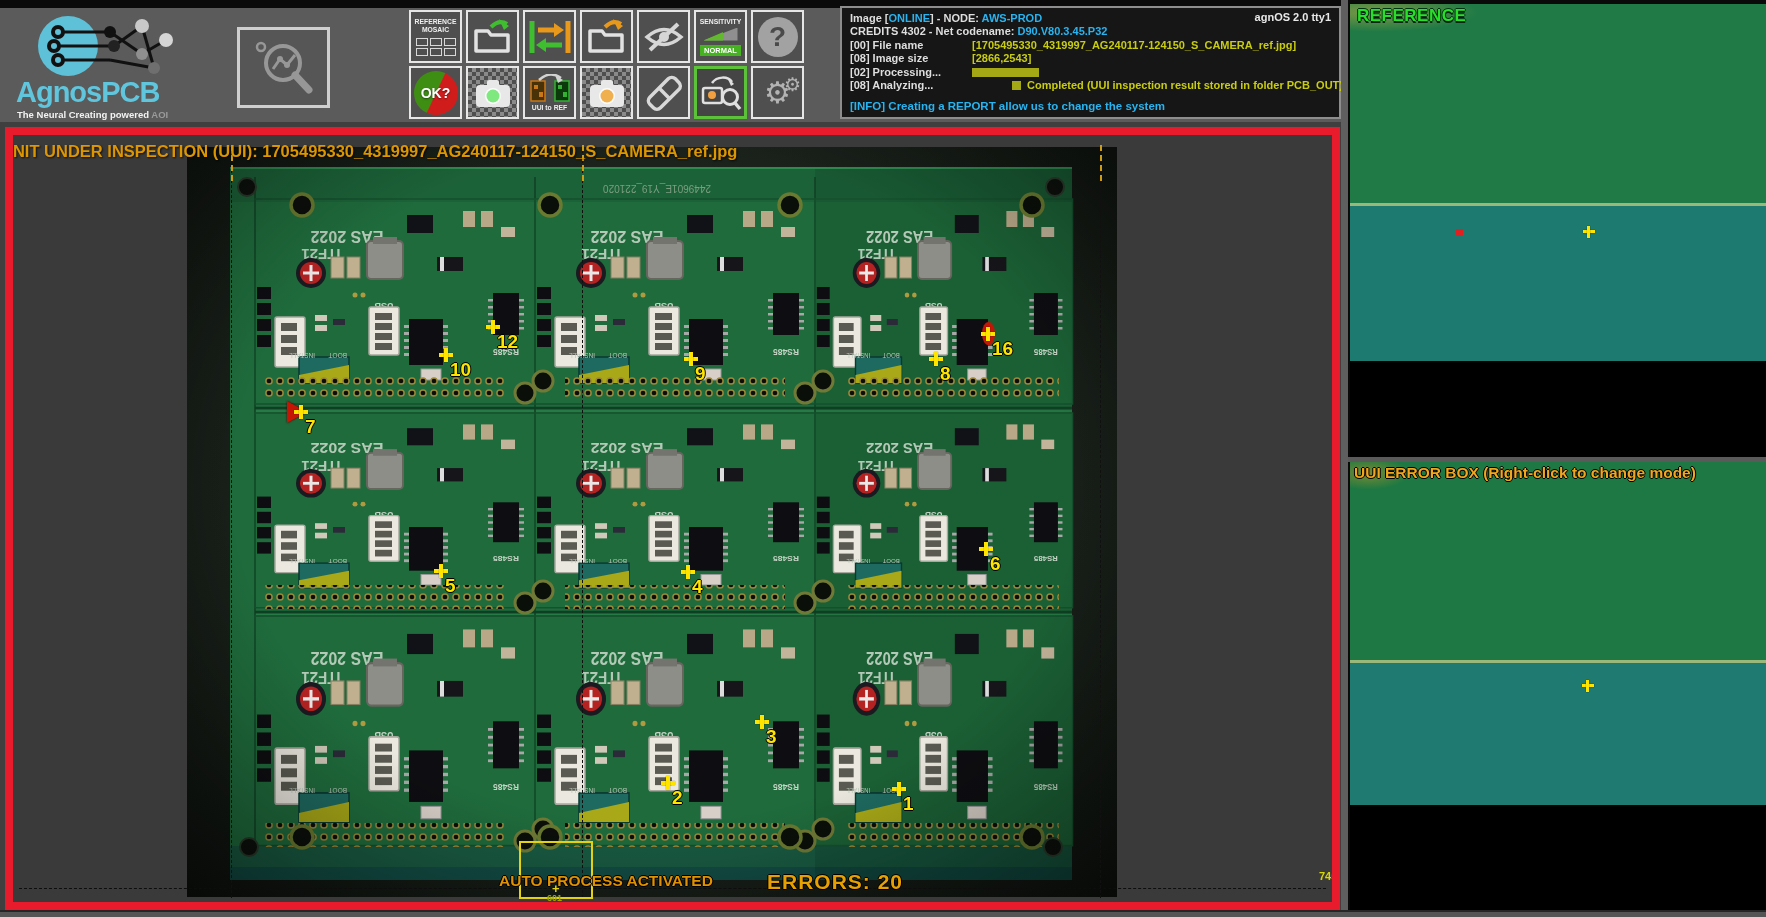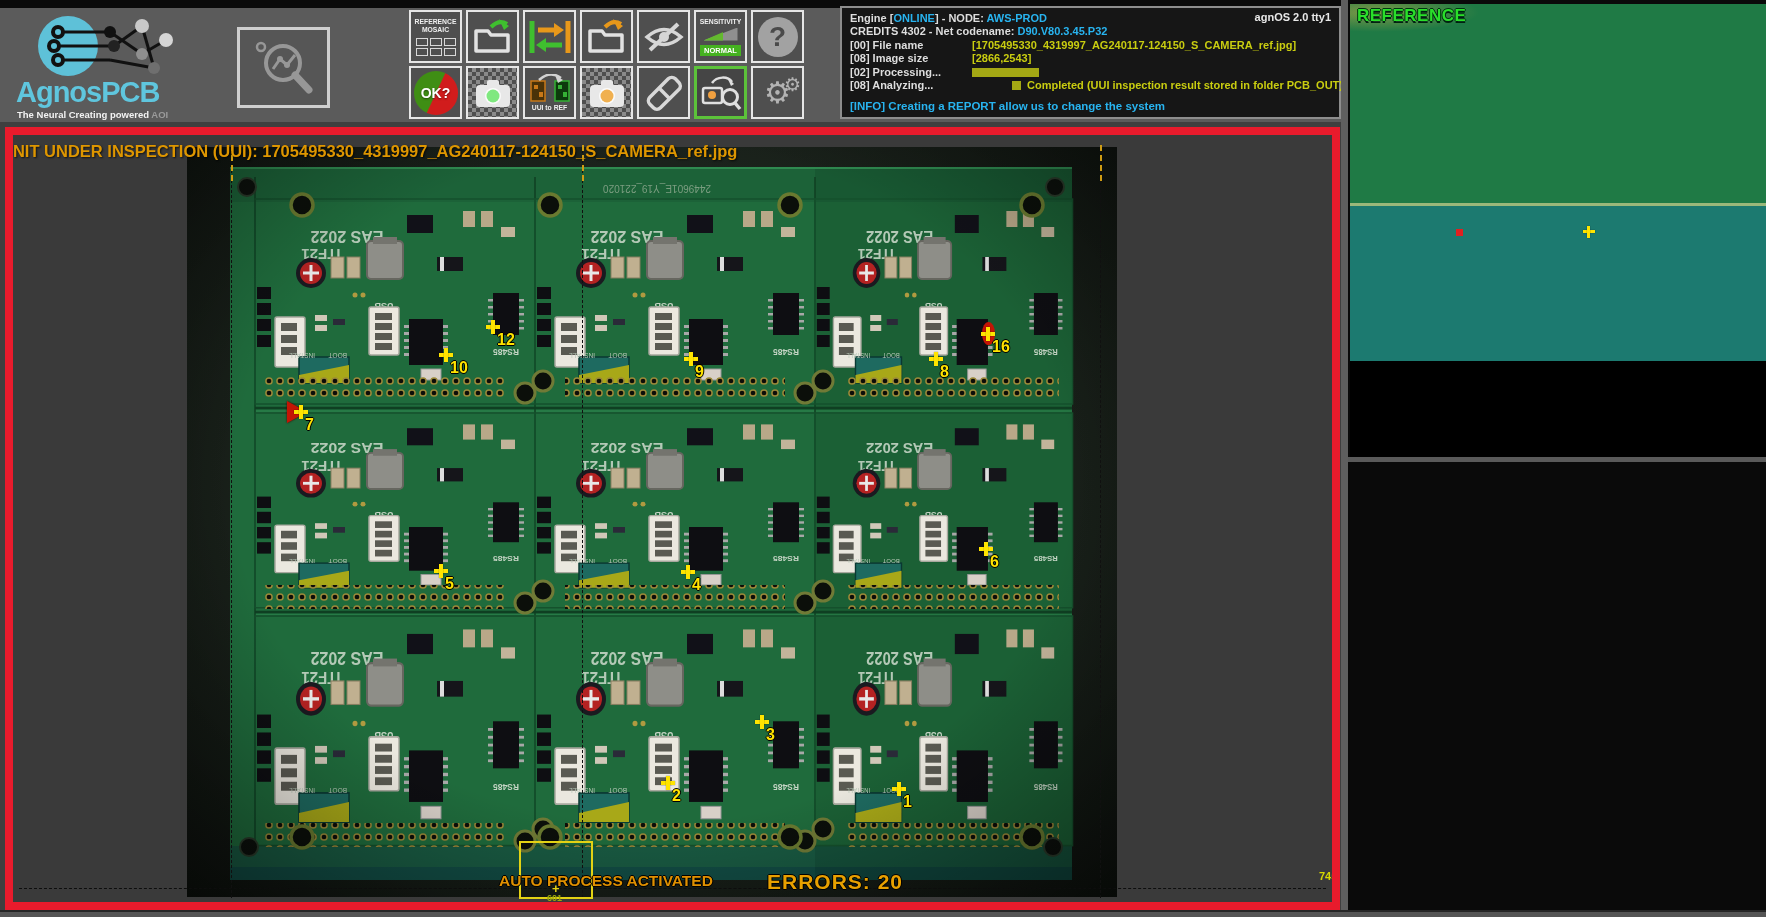--- a/index.html
+++ b/index.html
@@ -55,21 +55,21 @@
   .boxcross{position:absolute;color:#e3d214;font-weight:bold;font-size:13px;}
   .boxnum{position:absolute;color:#9aa80a;font-weight:bold;font-size:9px;}
   .autolabel{position:absolute;left:486px;top:737px;font-weight:bold;font-size:15.5px;color:#e09000;text-shadow:-1px 0 #000,1px 0 #000,0 -1px #000,0 1px #000;}
   .errlabel{position:absolute;left:754px;top:735px;font-weight:bold;font-size:21px;color:#e8a000;text-shadow:-1px 0 #000,1px 0 #000,0 -1px #000,0 1px #000;letter-spacing:1px;}
   .cornernum{position:absolute;left:1306px;top:735px;font-weight:bold;font-size:11px;color:#d8d800;}
 
   
   .marker{position:absolute;width:0;height:0;}
   .mcross{position:absolute;left:-7px;top:-2px;width:14px;height:3.5px;background:#ffe400;box-shadow:0 0 1px #000;}
   .mcross2{position:absolute;left:-2px;top:-7px;width:3.5px;height:14px;background:#ffe400;box-shadow:0 0 1px #000;}
-  .mnum{position:absolute;left:4px;top:4px;color:#ffe400;font-weight:bold;font-size:16px;text-shadow:-1px 0 #000,1px 0 #000,0 -1px #000,0 1px #000;}
+  .mnum{position:absolute;left:4px;top:4px;color:#ffe400;font-weight:bold;font-size:19px;text-shadow:-1px 0 #000,1px 0 #000,0 -1px #000,0 1px #000;}
   .mtri{position:absolute;left:-14px;top:-11px;width:0;height:0;border-top:11px solid transparent;border-bottom:11px solid transparent;border-left:20px solid #c41505;filter:drop-shadow(0 0 1px #400);}
   .mell{position:absolute;left:-6px;top:-12px;width:13px;height:23px;background:#c41505;border-radius:50%;}
 
   
   .rpanels{position:absolute;left:1341px;top:0;width:425px;height:917px;background:#0a0a0a;border-left:7px solid #5f5f5f;}
   .panel{position:absolute;left:2px;width:416px;overflow:hidden;}
   .zone{position:absolute;left:0;width:100%;}
   .ptitle-ref{position:absolute;left:7px;top:2px;font-weight:bold;font-size:17px;color:#2adf2a;letter-spacing:.5px;text-shadow:-1px 0 #031,1px 0 #031,0 -1px #031,0 2px #021;}
   .ptitle-err{position:absolute;left:4px;top:2px;font-weight:bold;font-size:15.5px;color:#f2a51e;white-space:nowrap;text-shadow:-1px 0 #000,1px 0 #000,0 -1px #000,0 1px #000;}
   .pcross{position:absolute;width:0;height:0;}
@@ -227,21 +227,21 @@
       <circle cx="31" cy="23" r="7.5" fill="none" stroke="#e0e0e0" stroke-width="3"></circle>
       <line x1="36" y1="29" x2="41" y2="35" stroke="#e0e0e0" stroke-width="3.5"></line>
     </svg>
   </div>
   <div class="btn row2 c6">
     <div class="gears"><span>⚙</span><span class="g-small">⚙</span></div>
   </div>
 
   <div class="status">
     <div class="oslabel">agnOS 2.0 tty1</div>
-    <div><span>Engine [</span><span class="cy">ONLINE</span><span>] - NODE: </span><span class="cy">AWS-PROD</span></div>
+    <div><span>Image [</span><span class="cy">ONLINE</span><span>] - NODE: </span><span class="cy">AWS-PROD</span></div>
     <div><span>CREDITS 4302 - Net codename: </span><span class="cy">D90.V80.3.45.P32</span></div>
     <div class="srow">
         <span class="slabel">[00] File name</span>
         <span class="yl">[1705495330_4319997_AG240117-124150_S_CAMERA_ref.jpg]</span>
       </div>
     <div class="srow">
         <span class="slabel">[08] Image size</span>
         <span class="yl">[2866,2543]</span>
       </div>
     <div class="srow">
@@ -513,16 +513,28 @@
       <div class="ptitle-ref">REFERENCE</div>
       <div class="reddot" style="left:106px;top:225px;"></div>
       <div class="pcross" style="left:239px;top:228px;">
         <div class="mcross"></div>
           <div class="mcross2"></div>
       </div>
     </div>
 
     <div class="zone" style="top:457px;height:5px;background:#5a5a5a;left:0;"></div>
 
+    <div class="panel" style="top:462px;height:448px;">
+      <div class="zone" style="top:0;height:198px;background:#1d7843;"></div>
+      <div class="zone" style="top:198px;height:3px;background:#9ab87a;"></div>
+      <div class="zone" style="top:201px;height:142px;background:#1f7a72;"></div>
+      <div class="zone" style="top:343px;height:105px;background:#000;"></div>
+      <div class="blob" style="width:60px;background:radial-gradient(ellipse at 30% 40%,rgba(130,140,50,.9),rgba(130,140,50,0) 70%);"></div>
+      <div class="ptitle-err">UUI ERROR BOX (Right-click to change mode)</div>
+      <div class="pcross" style="left:238px;top:224px;">
+        <div class="mcross"></div>
+          <div class="mcross2"></div>
+      </div>
+    </div>
   </div>
 
   <div class="bstrip"></div>
 </div>
 
 </body></html>

